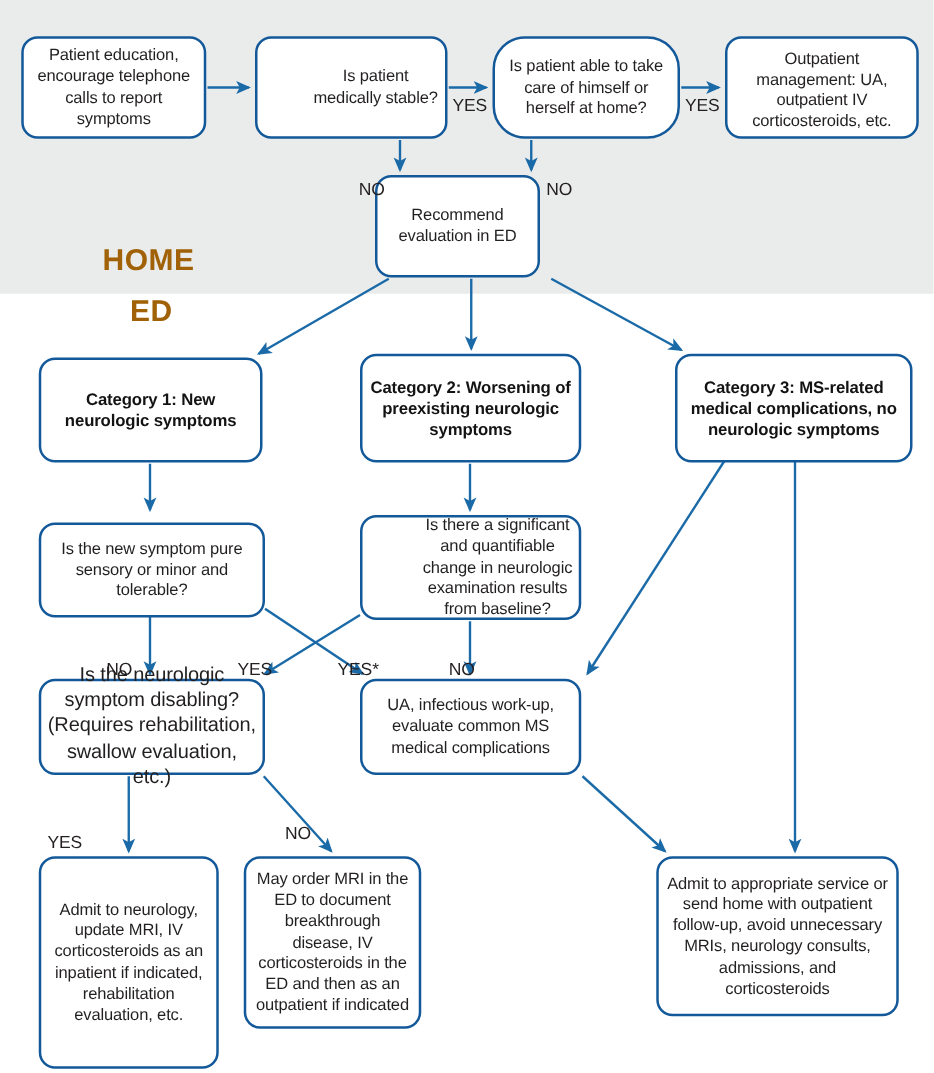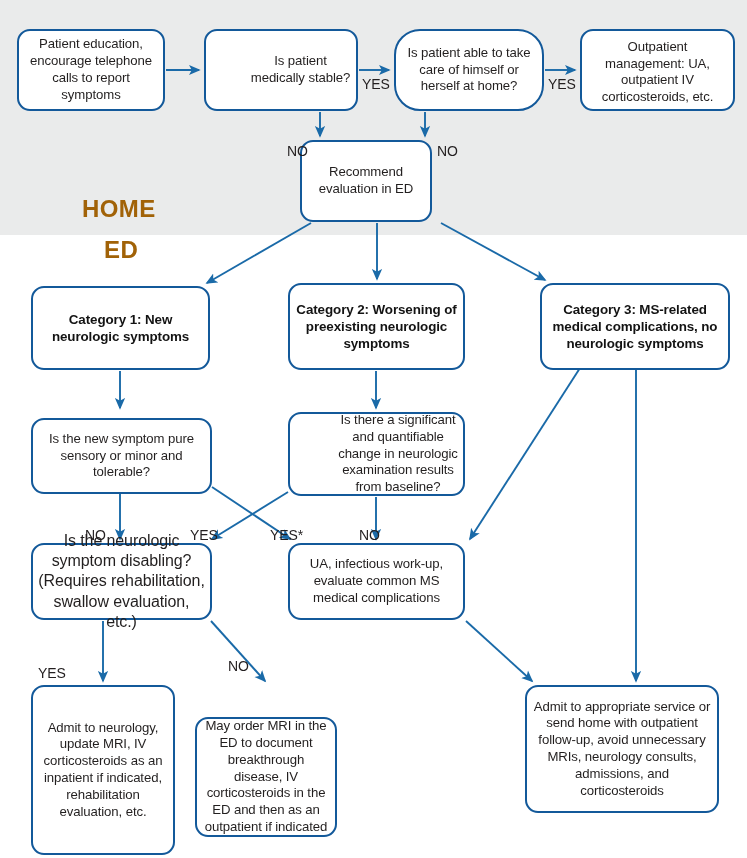--- a/index.html
+++ b/index.html
@@ -161,21 +161,21 @@
   </div>
 
   <div class="node" style="left:288px; top:543px; width:177px; height:77px;">
     <span>UA, infectious work-up, evaluate common MS medical complications</span>
   </div>
 
   <div class="node" style="left:31px; top:685px; width:144px; height:170px;">
     <span>Admit to neurology, update MRI, IV corticosteroids as an inpatient if indicated, rehabilitation evaluation, etc.</span>
   </div>
 
-  <div class="node" style="left:195px; top:685px; width:142px; height:120px;margin-top:32px;">
+  <div class="node" style="left:195px; top:685px; width:142px; height:138px;">
     <span>May order MRI in the ED to document breakthrough disease, IV corticosteroids in the ED and then as an outpatient if indicated</span>
   </div>
 
   <div class="node" style="left:525px; top:685px; width:194px; height:128px;">
     <span>Admit to appropriate service or send home with outpatient follow-up, avoid unnecessary MRIs, neurology consults, admissions, and corticosteroids</span>
   </div>
 
   <div class="zlabel" style="left:362px; top:52px;">YES</div>
   <div class="zlabel" style="left:287px; top:119px;">NO</div>
   <div class="zlabel" style="left:548px; top:52px;">YES</div>

